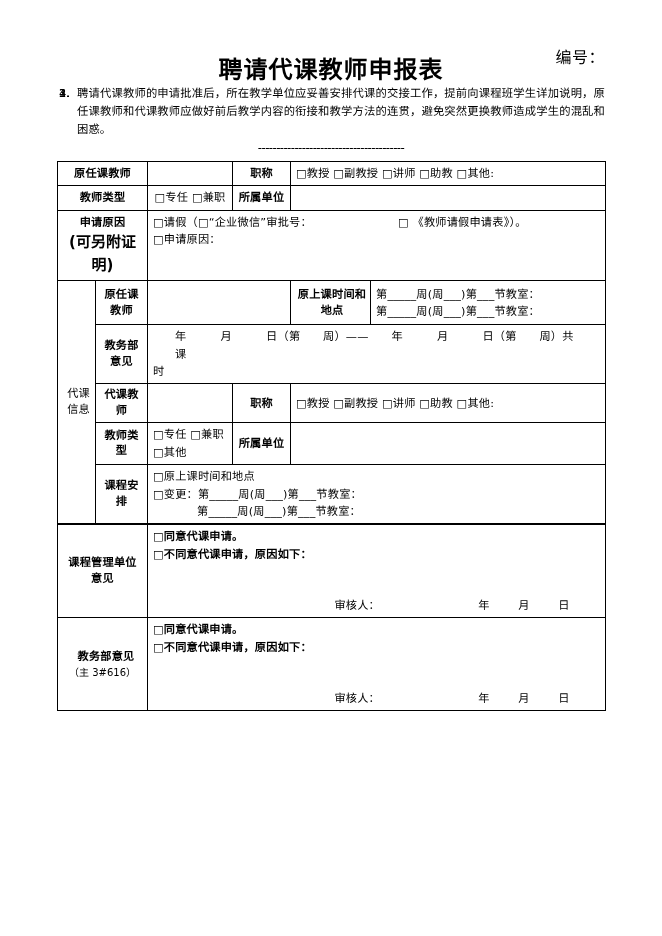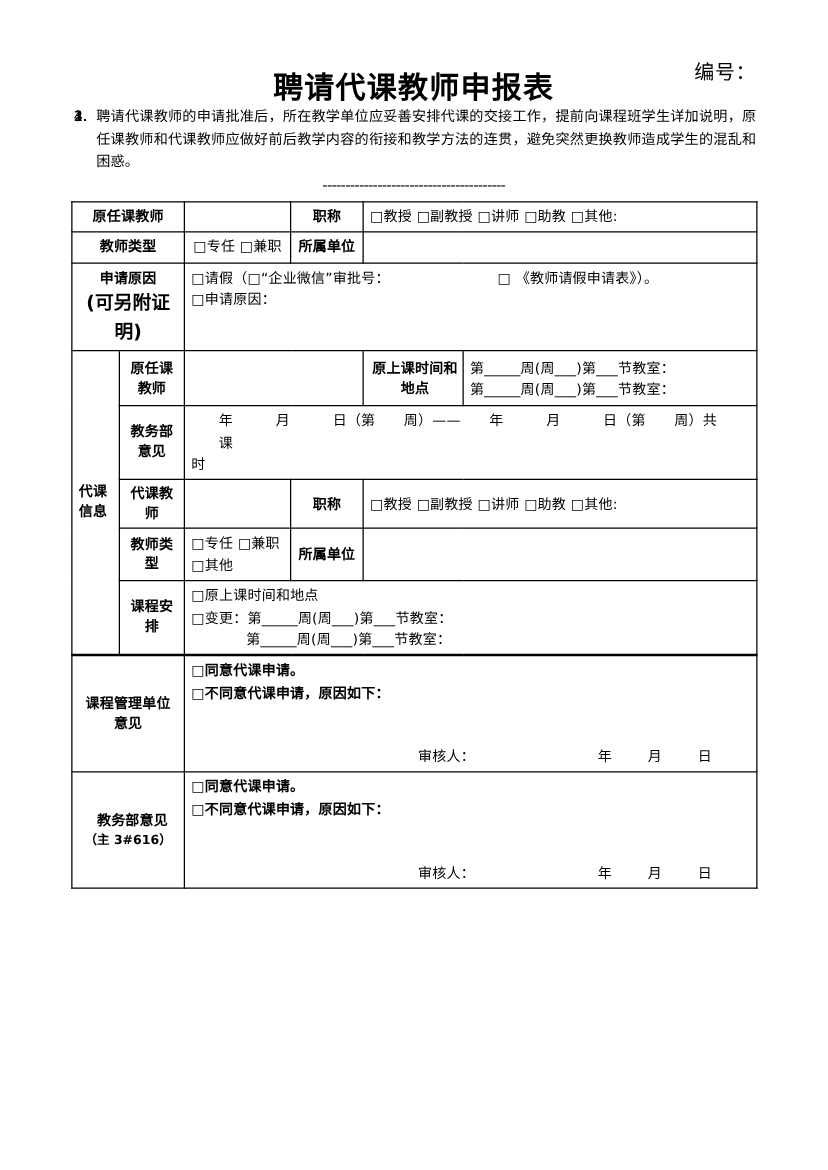--- a/index.html
+++ b/index.html
@@ -108,22 +108,22 @@
     font-weight: bold;
     letter-spacing: 1px;
   }
   td.lbl-sub {
     font-size: 10.4px;
     font-weight: bold;
     letter-spacing: 0px;
   }
   td.data { text-align: left; }
   td.vert {
-    text-align: left;
-    font-weight: bold;
+    text-align: right;
+    font-weight: normal;
     letter-spacing: 1px;
     padding: 0 1px;
     margin-top: 16px;
   }
   .sub { display: block; font-size: 15px; font-weight: bold; letter-spacing: 0; }
   .cbx { font-family: "DejaVu Sans", sans-serif; }
   .indent-line { padding-left: 44px; display:block; }
 
   .table1-wrap { margin-top: 4px; }
   .table2-wrap { margin-top: 0px; }
@@ -286,21 +286,21 @@
           <span class="ymd">
             <span>年</span><span>月</span><span>日</span>
           </span>
         </div>
       </td>
     </tr>
 
     <tr style="height:76px">
       <td class="lbl lbl-sub">
         <span style="display:inline-block;width:86px;line-height:1.45">教务部意见</span>
-        <span class="sub" style="font-weight:bold;font-size:10px">（主 3#616）</span>
+        <span class="sub" style="font-weight:normal;font-size:10px">（主 3#616）</span>
       </td>
       <td class="data" style="vertical-align:top">
         <div class="cbx" style="font-weight:bold">□同意代课申请。</div>
         <div class="cbx" style="font-weight:bold">□不同意代课申请，原因如下：</div>
         <div class="review-line">
           <span class="rev-person">审核人：</span>
           <span class="ymd">
             <span>年</span><span>月</span><span>日</span>
           </span>
         </div>

